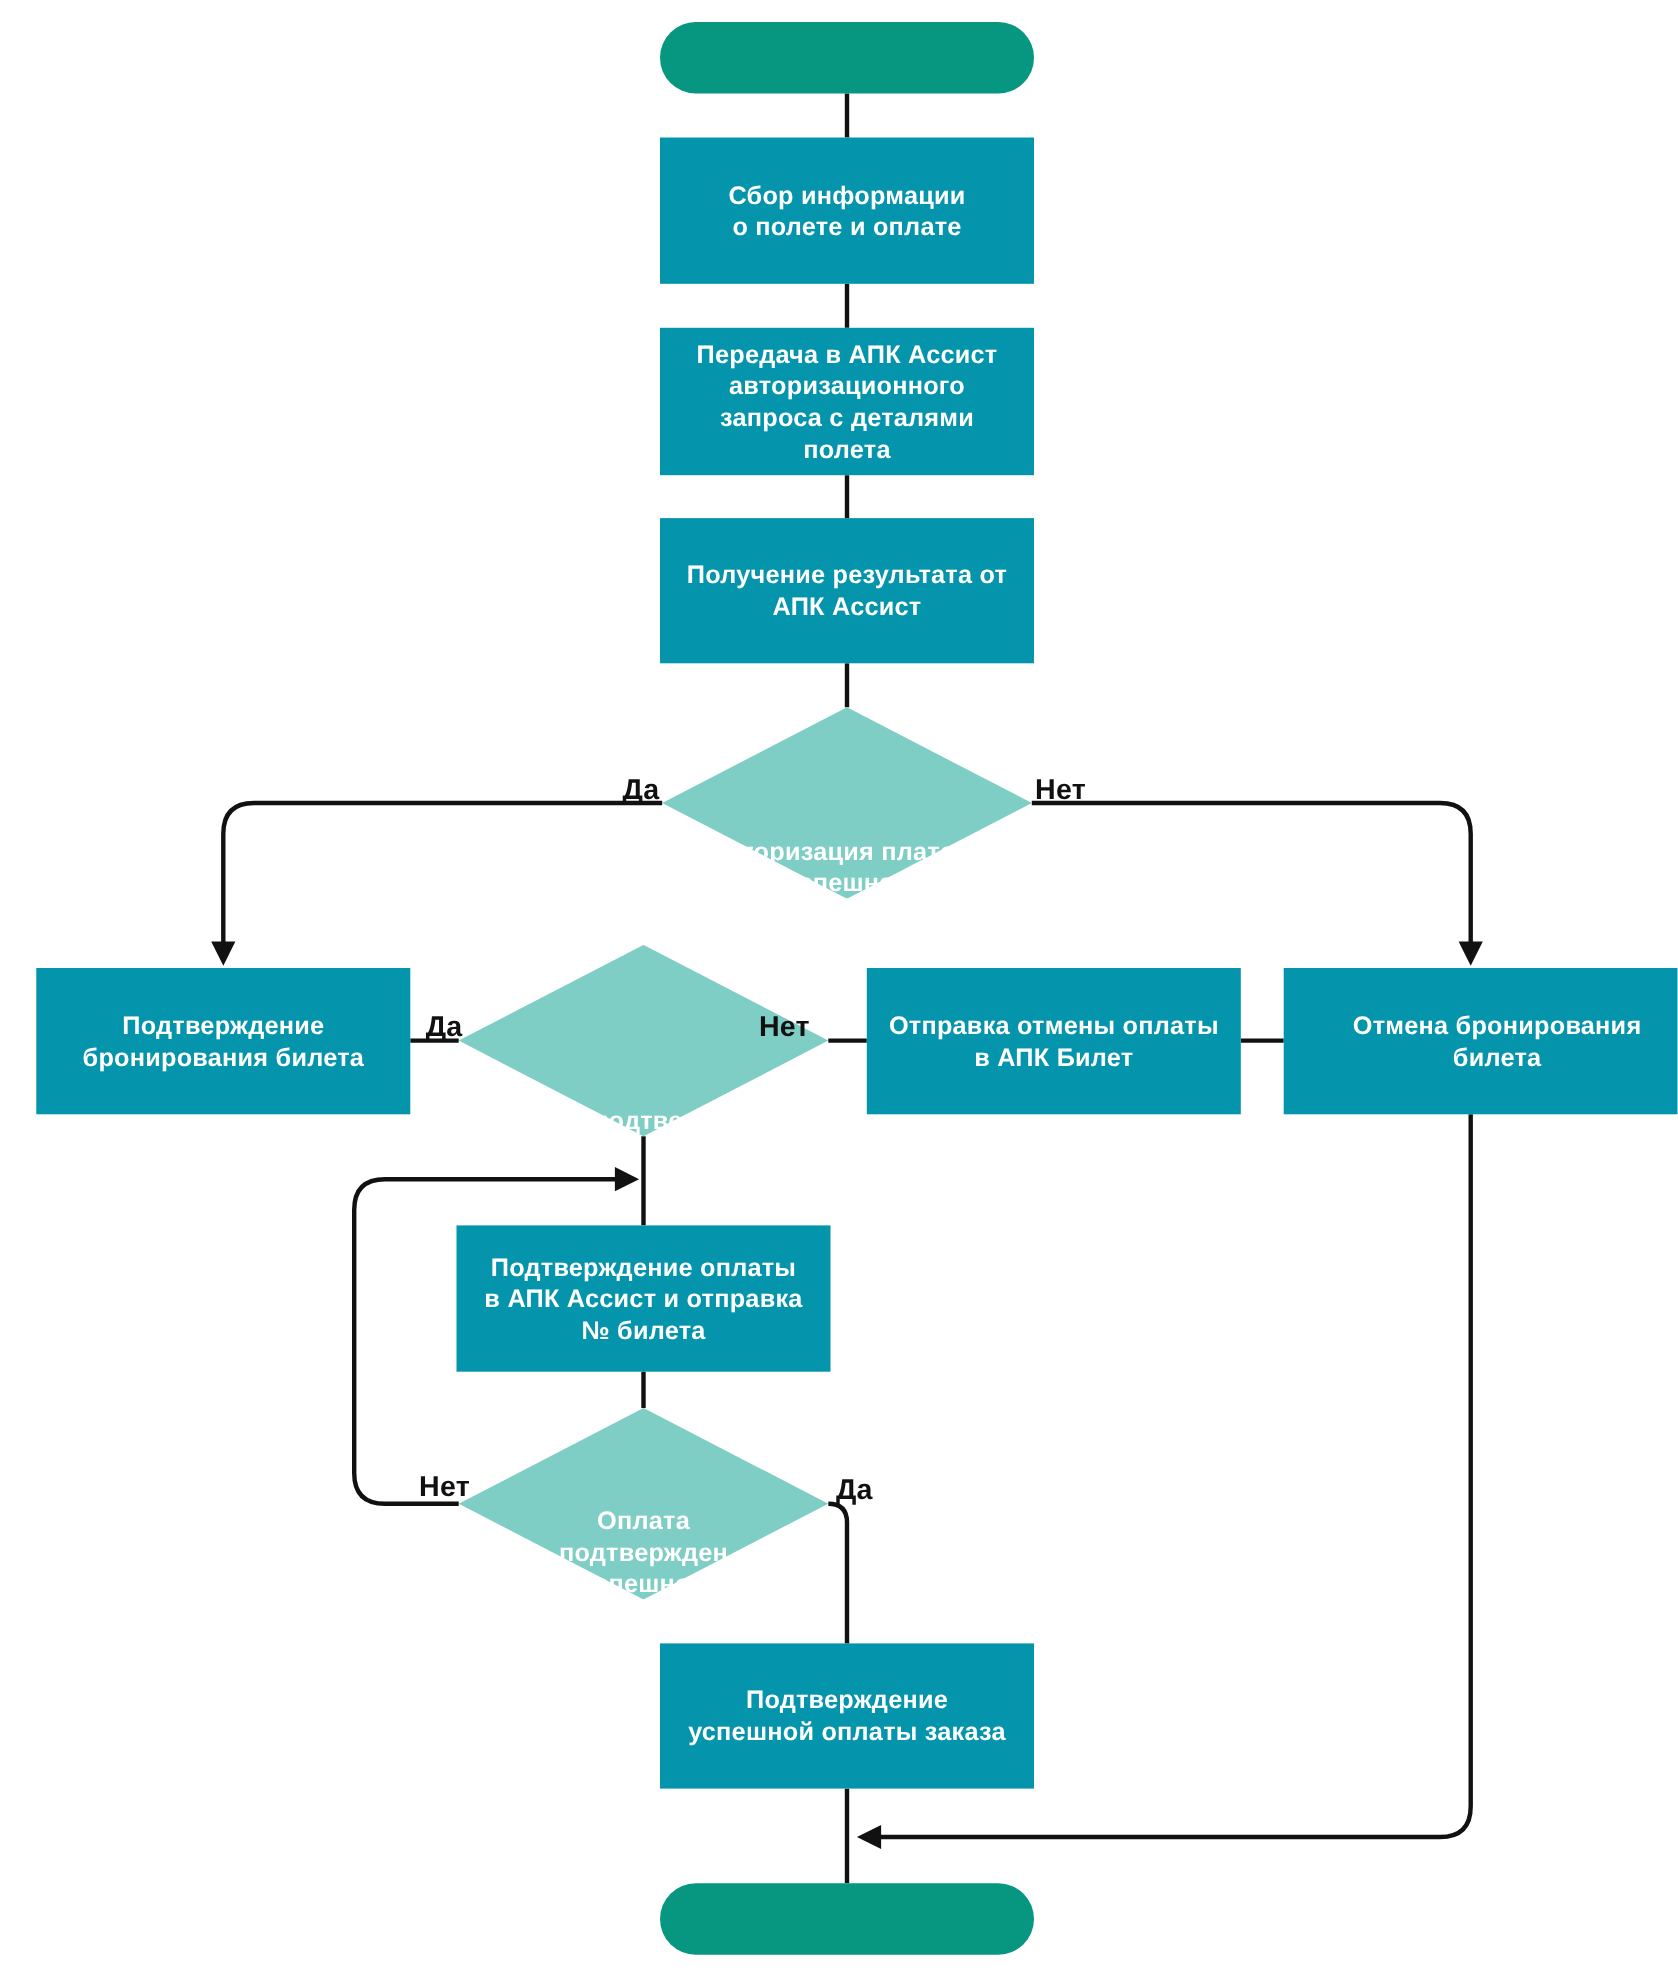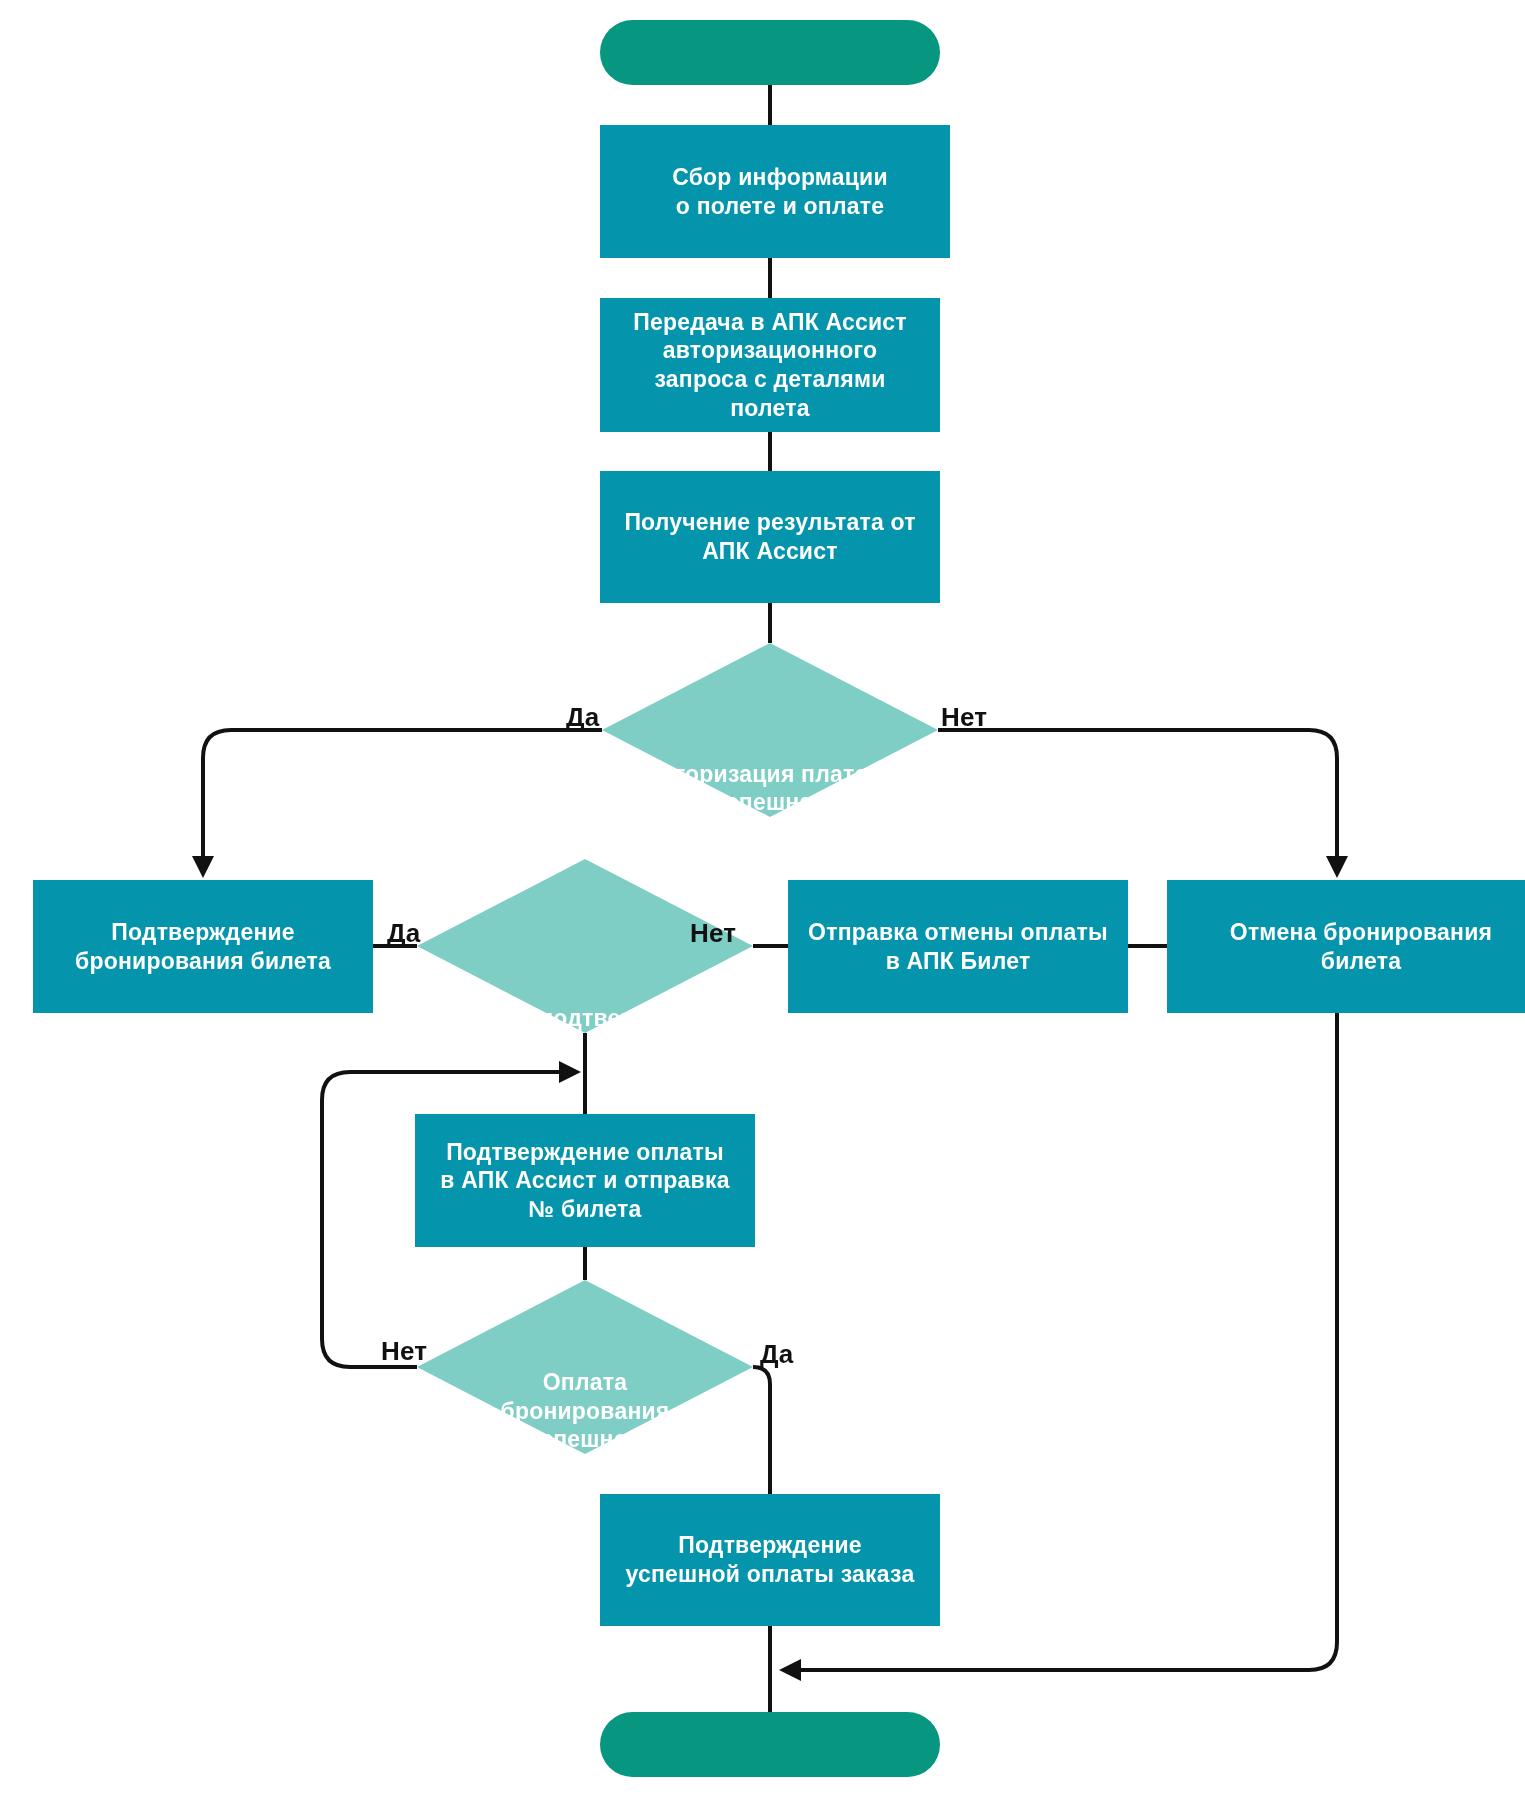--- a/index.html
+++ b/index.html
@@ -66,21 +66,21 @@
   <path d="M753 1367 Q770 1367 770 1384 V1494"></path>
 
   <path d="M770 1626 V1712"></path>
 
   <path d="M1337 1013 V1642 Q1337 1670 1309 1670 H800"></path>
   <polygon points="801,1659 801,1681 779,1670"></polygon>
 </svg>
 
 <div class="node terminal" style="left:600px;top:20px;width:340px;height:65px;"></div>
 
-<div class="node process" style="left:600px;top:125px;width:340px;height:133px;padding-left:10px;">Сбор информации
+<div class="node process" style="left:600px;top:125px;width:340px;height:133px;">Сбор информации
 о полете и оплате</div>
 
 <div class="node process" style="left:600px;top:298px;width:340px;height:134px;">Передача в АПК Ассист
 авторизационного
 запроса с деталями
 полета</div>
 
 <div class="node process" style="left:600px;top:471px;width:340px;height:132px;">Получение результата от
 АПК Ассист</div>
 
@@ -104,21 +104,21 @@
 <div class="node process" style="left:1167px;top:880px;width:388px;height:133px;">Отмена бронирования
 билета</div>
 
 <div class="node process" style="left:415px;top:1114px;width:340px;height:133px;">Подтверждение оплаты
 в АПК Ассист и отправка
 № билета</div>
 
 <div class="node diamond-wrap" style="left:417px;top:1280px;width:336px;height:174px;">
   <div class="diamond-bg"></div>
   <div class="node-text">Оплата
-бронирования
+подтвержден
 успешно?</div>
 </div>
 
 <div class="node process" style="left:600px;top:1494px;width:340px;height:132px;">Подтверждение
 успешной оплаты заказа</div>
 
 <div class="node terminal" style="left:600px;top:1712px;width:340px;height:65px;"></div>
 
 <div class="edge-label" style="left:566px;top:702px;">Да</div>
 <div class="edge-label" style="left:941px;top:702px;">Нет</div>

